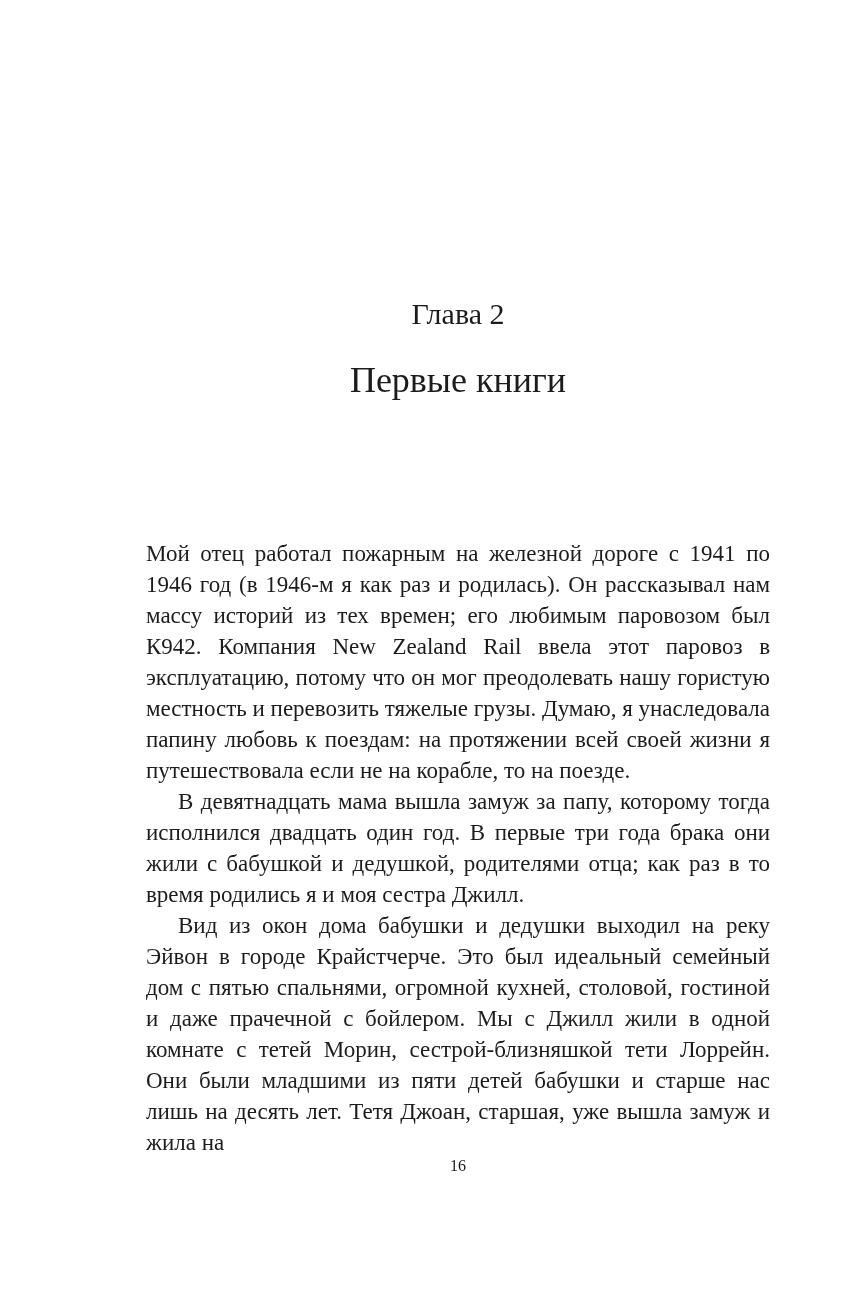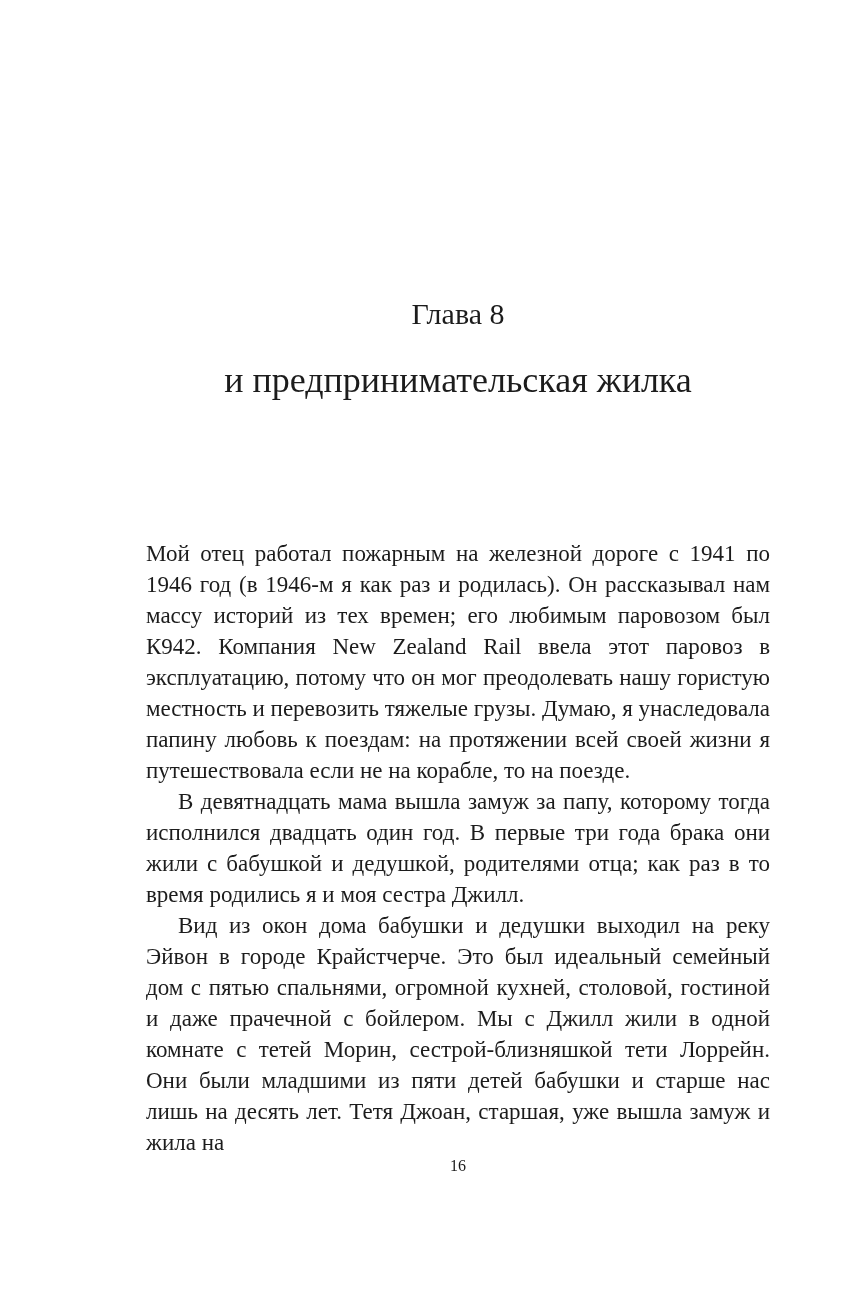--- a/index.html
+++ b/index.html
@@ -64,24 +64,24 @@
     text-align: center;
     font-size: 16px;
     line-height: 31px;
   }
 </style>
 </head>
 <body>
 
 <div class="page">
 
-  <div class="chapter-heading">Глава 8</div>
+  <div class="chapter-heading">Глава 2</div>
 
   <div class="chapter-title">
-    <div>и предпринимательская жилка</div>
+    <div>Первые книги</div>
   </div>
 
   <div class="body-text">
       <p>Мой отец работал пожарным на железной дороге с 1941 по 1946 год (в 1946-м я как раз и родилась). Он рассказывал нам массу историй из тех времен; его любимым паровозом был К942. Компания New Zealand Rail ввела этот паровоз в эксплуатацию, потому что он мог преодолевать нашу гористую местность и перевозить тяжелые грузы. Думаю, я унаследовала папину любовь к поездам: на протяжении всей своей жизни я путешествовала если не на корабле, то на поезде.</p>
       <p>В девятнадцать мама вышла замуж за папу, которому тогда исполнился двадцать один год. В первые три года брака они жили с бабушкой и дедушкой, родителями отца; как раз в то время родились я и моя сестра Джилл.</p>
       <p>Вид из окон дома бабушки и дедушки выходил на реку Эйвон в городе Крайстчерче. Это был идеальный семейный дом с пятью спальнями, огромной кухней, столовой, гостиной и даже прачечной с бойлером. Мы с Джилл жили в одной комнате с тетей Морин, сестрой-близняшкой тети Лоррейн. Они были младшими из пяти детей бабушки и старше нас лишь на десять лет. Тетя Джоан, старшая, уже вышла замуж и жила на</p>
     </div>
 
   <div class="page-number">16</div>
 

